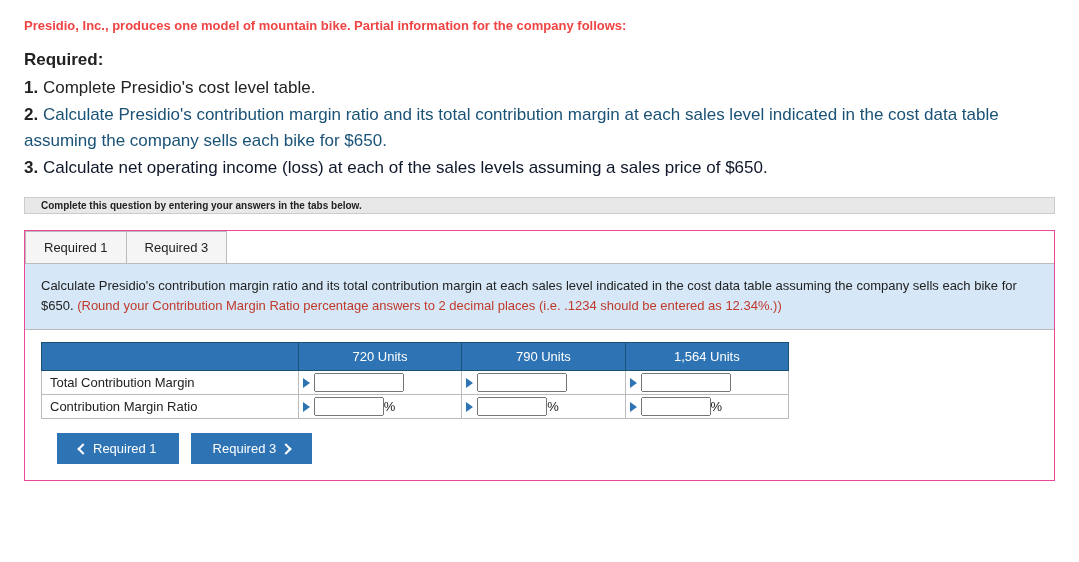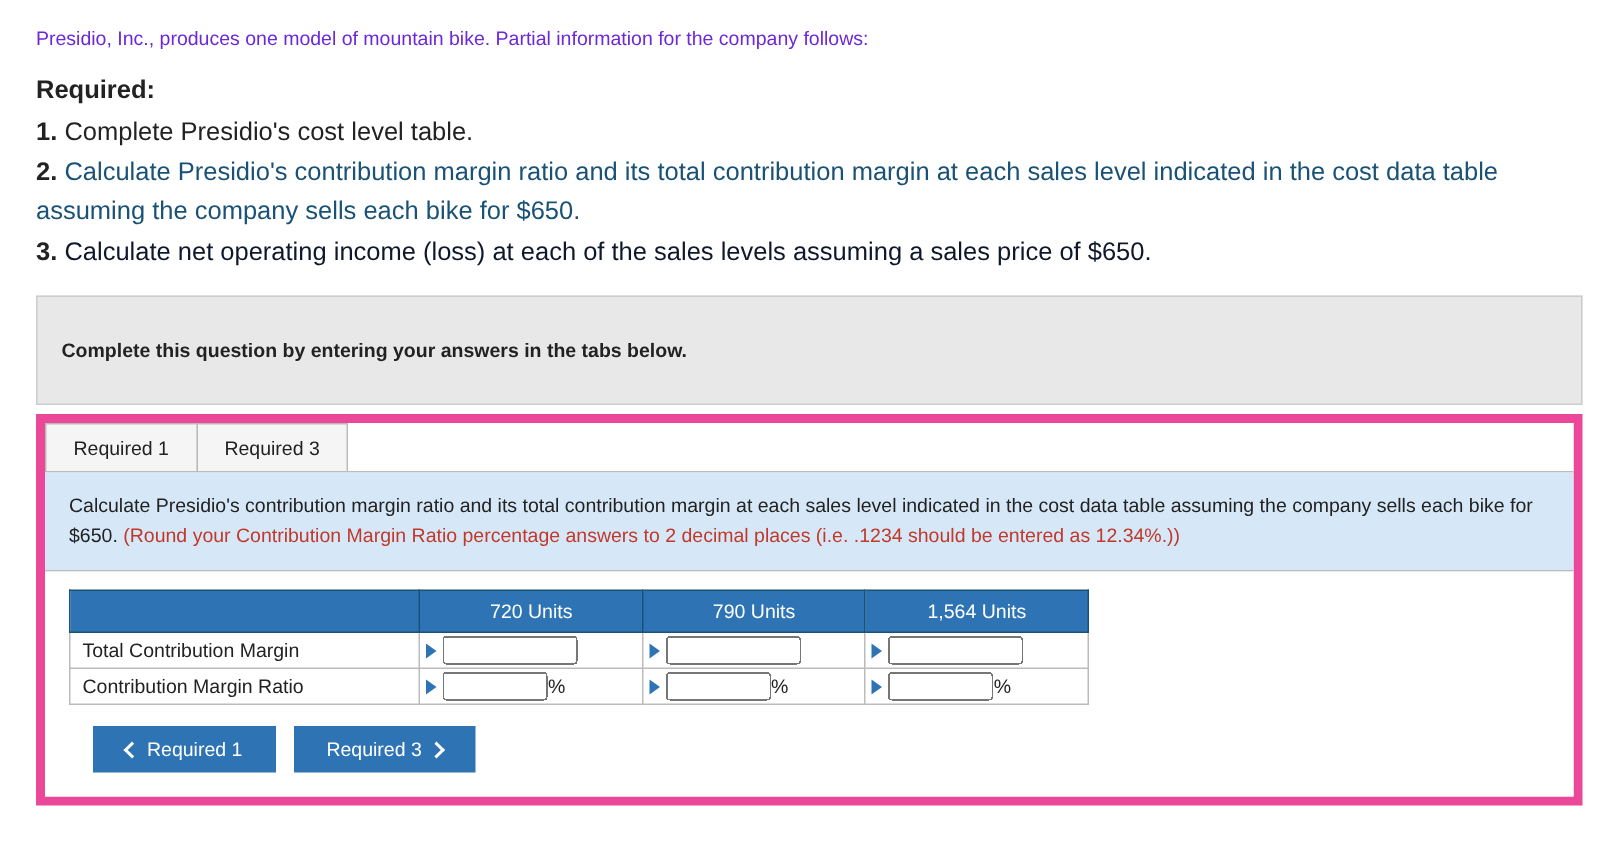--- a/index.html
+++ b/index.html
@@ -8,48 +8,49 @@
       font-size: 13px;
       color: #222;
       background: #fff;
       width: 1079px;
       min-height: 562px;
       padding: 18px 24px;
     }
     .intro-text {
       font-size: 13px;
       margin-bottom: 14px;
-      color: #6d28d9;
+      color: #ef4444;
+      font-weight: bold;
     }
     .required-section {
       margin-bottom: 10px;
     }
     .required-section p {
       margin-bottom: 2px;
       font-size: 17px;
       line-height: 1.5;
     }
     .required-section .bold {
       font-weight: bold;
     }
     .blue-text { color: #1a5276; }
     .green-text { color: #0f172a; }
 
     .instruction-box {
       background: #e8e8e8;
       border: 1px solid #ccc;
-      padding: 28px 16px;
+      padding: 2px 16px;
       margin: 16px 0 0 0;
       font-weight: bold;
-      font-size: 13px;
+      font-size: 10px;
     }
 
     .tabs-container {
-      border: 6px solid #ec4899;
-      margin-top: 6px;
+      border: 1px solid #ec4899;
+      margin-top: 16px;
     }
     .tabs-row {
       display: flex;
       border-bottom: 1px solid #bbb;
       background: #fff;
     }
     .tab {
       padding: 8px 18px;
       border: 1px solid #bbb;
       border-bottom: none;
@@ -79,21 +80,21 @@
       border-bottom: 1px solid #bbb;
     }
     .tab-content .orange-red { color: #c0392b; }
 
     .data-table-wrapper {
       padding: 12px 16px 16px 16px;
       background: #fff;
     }
     .data-table {
       border-collapse: collapse;
-      width: 680px;
+      width: 748px;
     }
     .data-table th {
       background: #2e74b5;
       color: #fff;
       text-align: center;
       padding: 6px 16px;
       font-size: 13px;
       font-weight: normal;
       border: 1px solid #1a5276;
     }

